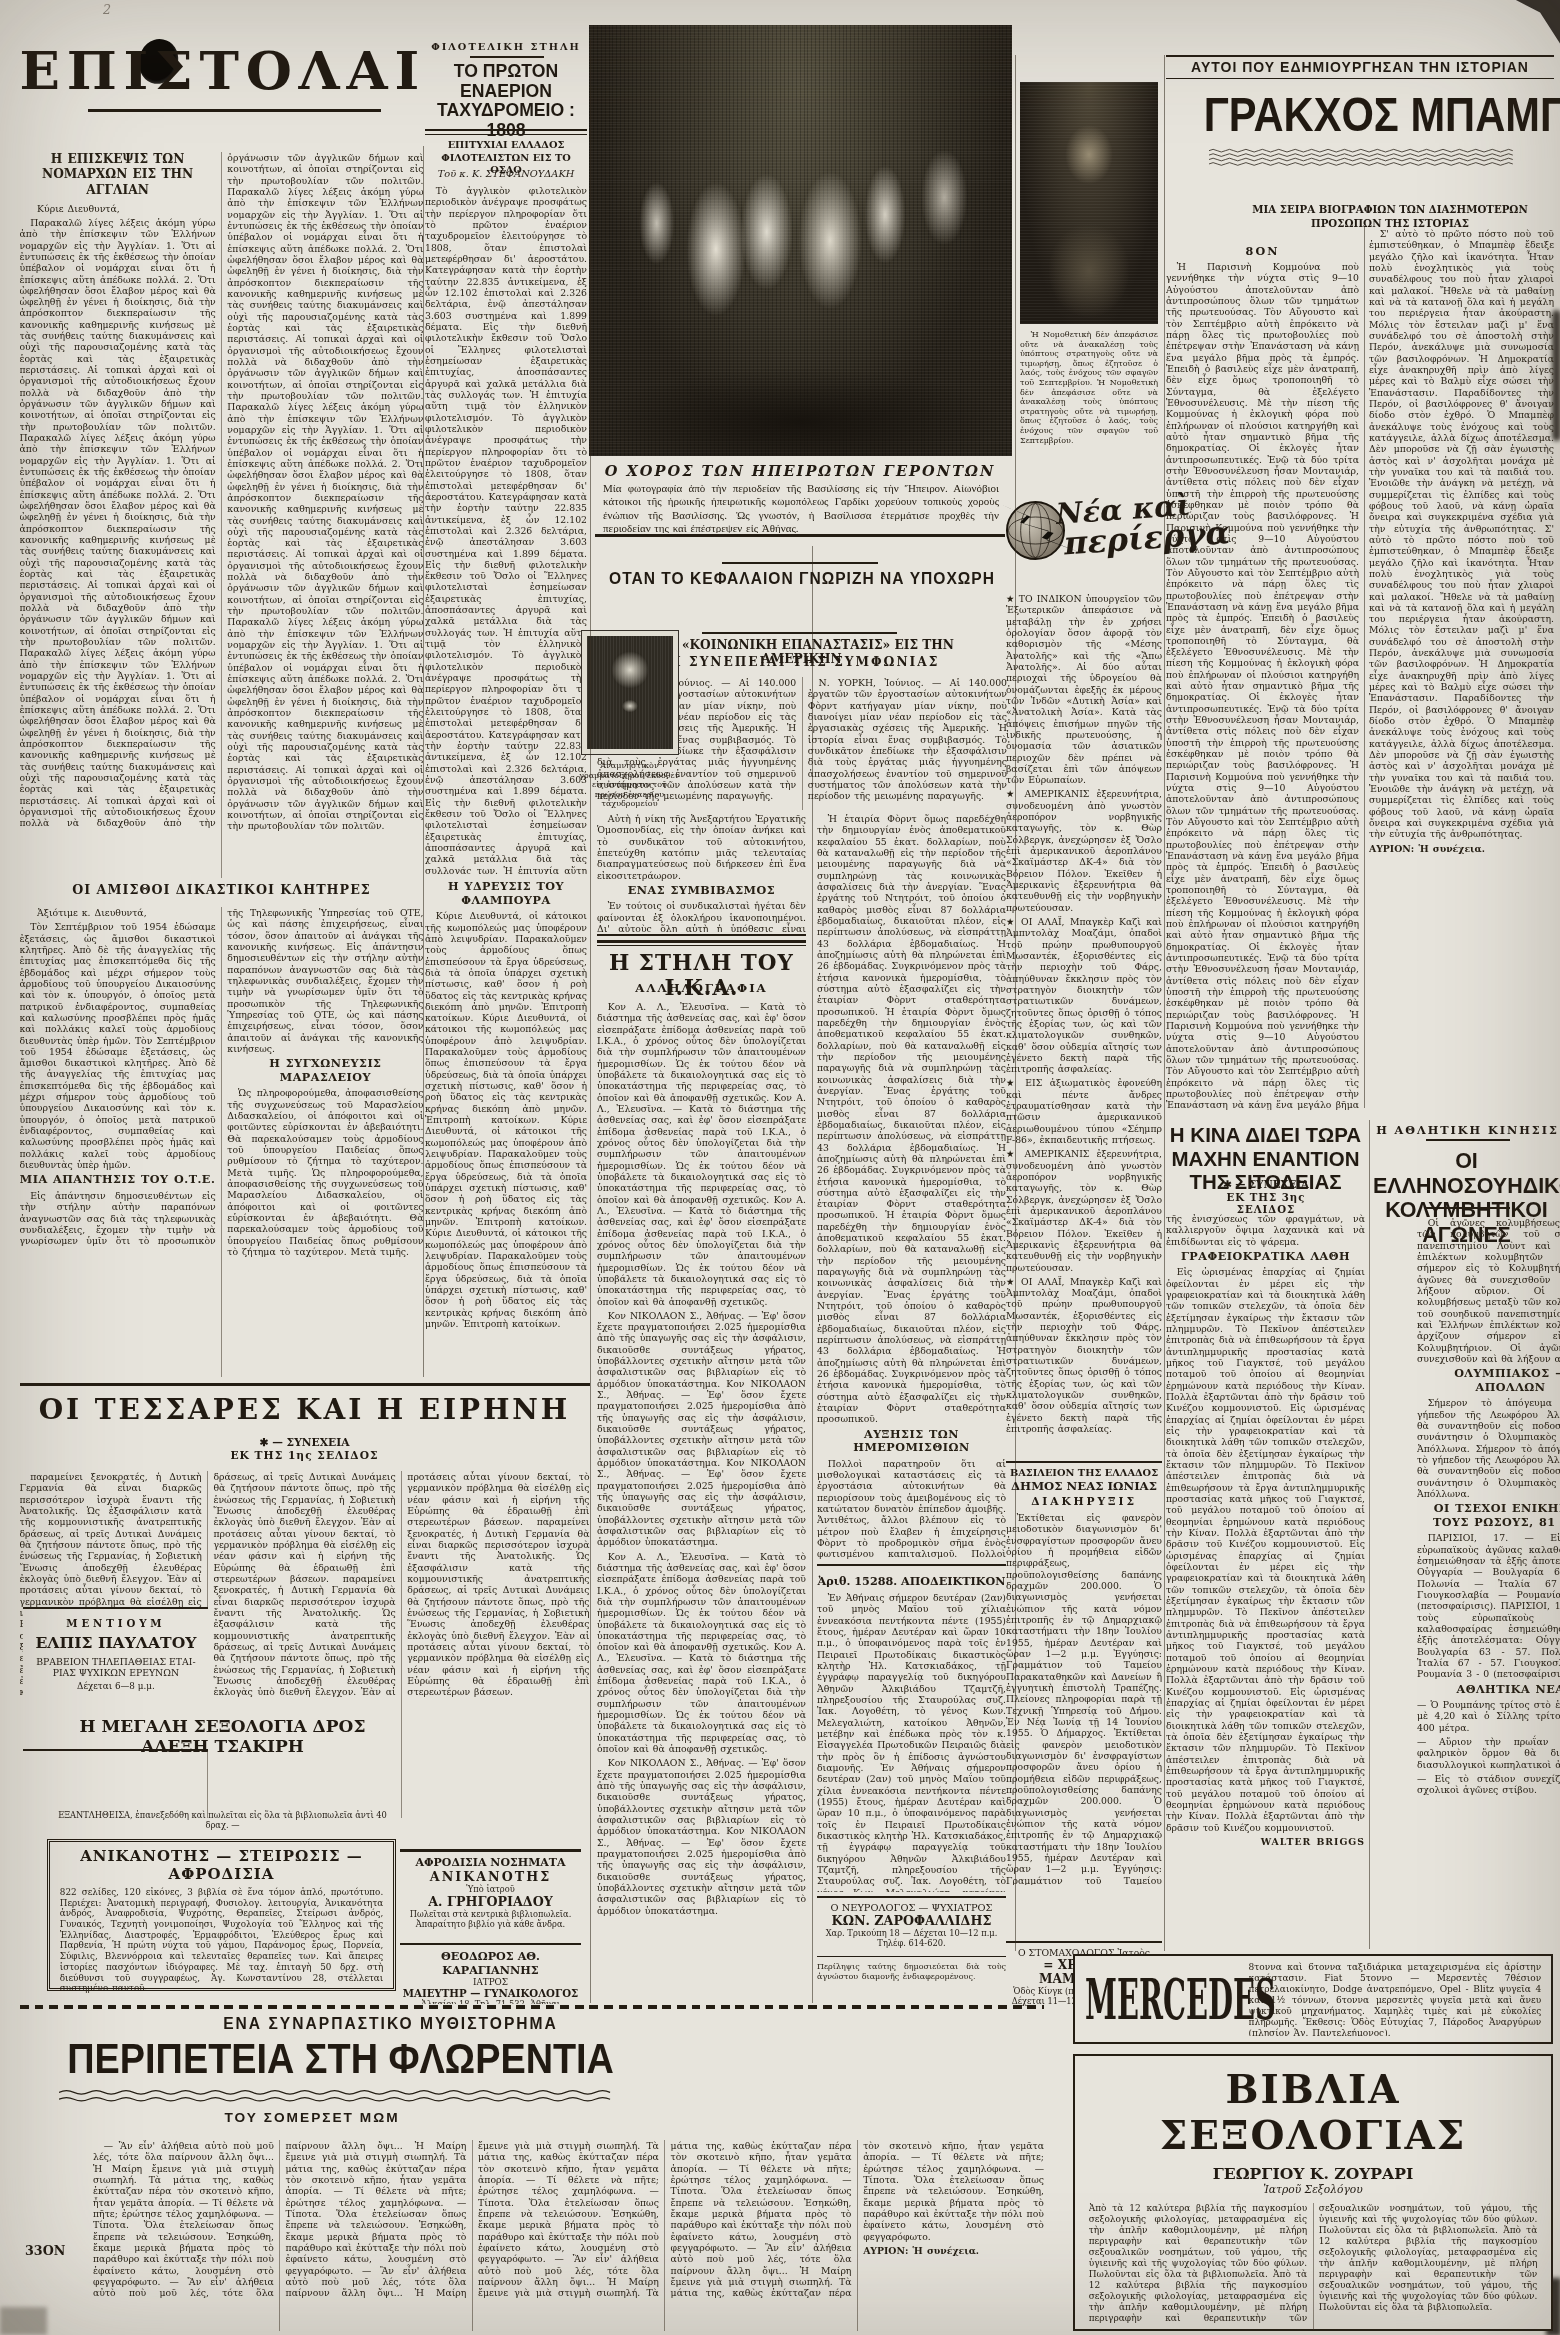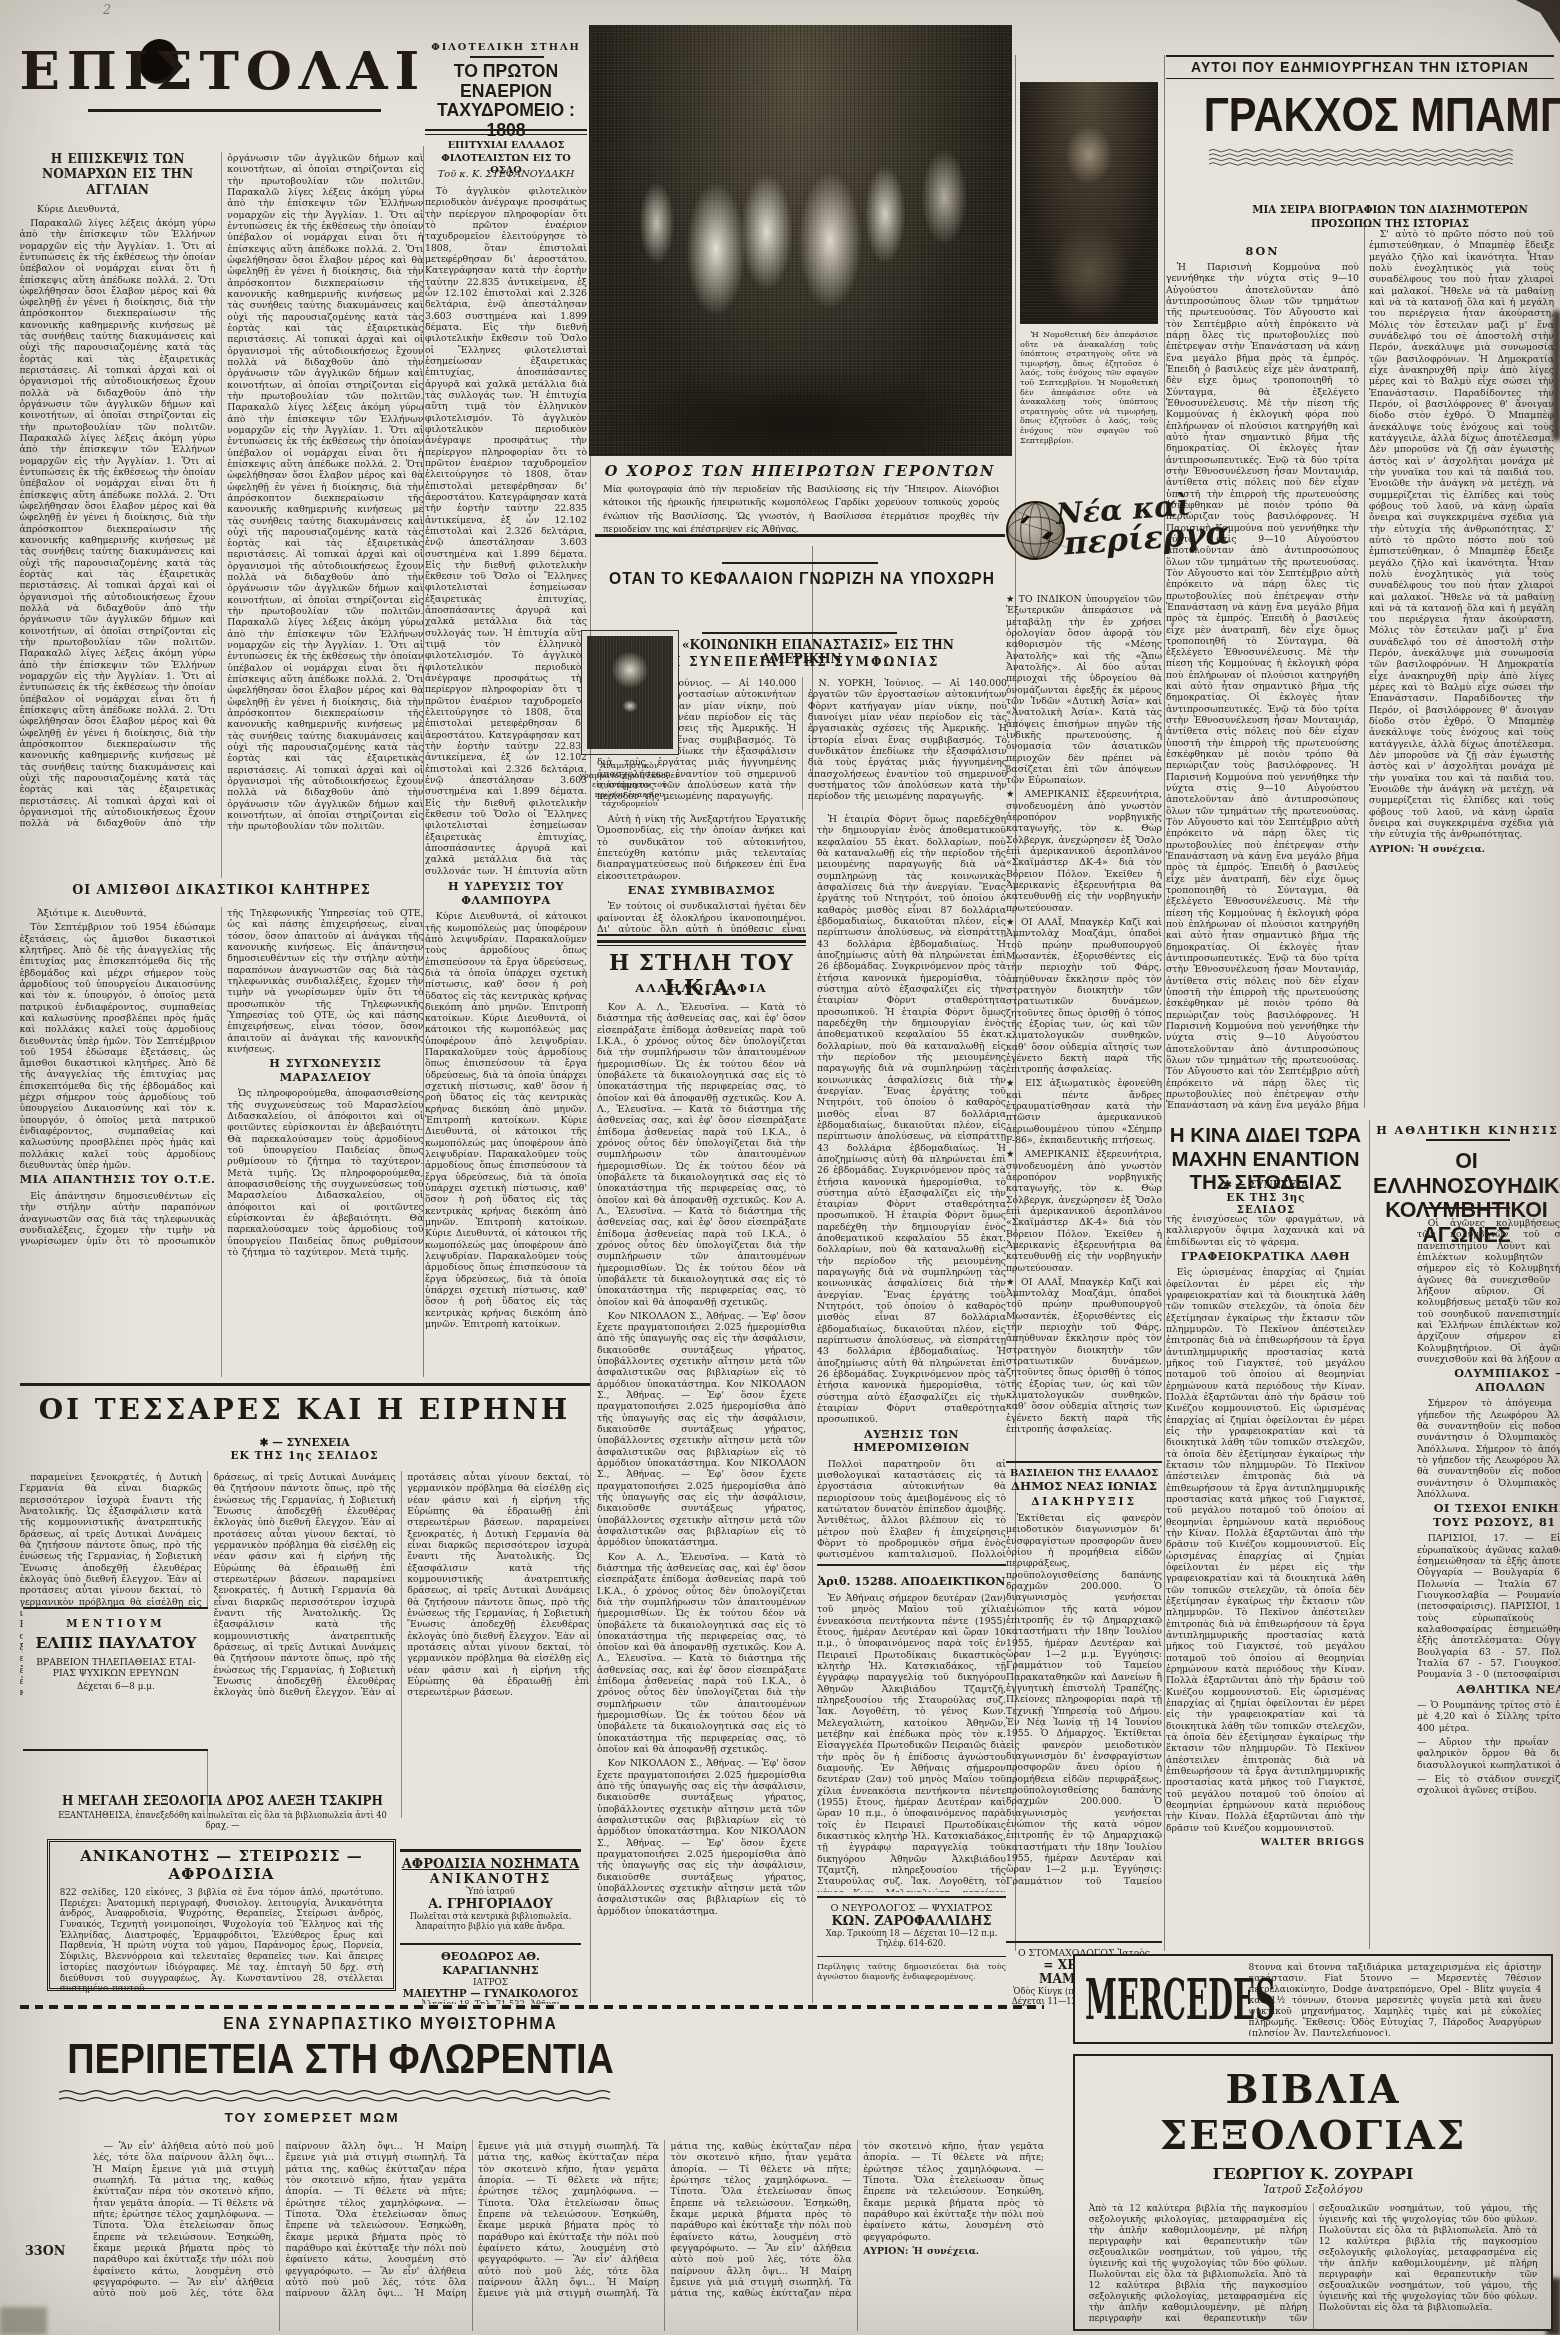--- a/index.html
+++ b/index.html
@@ -272,31 +272,31 @@
 
   <div class="abs ctr" style="left:23.4px;top:1607px;width:185px;height:144px;background:#e7e4dc;border-top:2px solid #241d13;border-bottom:2px solid #241d13;padding-top:7.8px;box-sizing:border-box;">
     <div style="font-size:10.2px;letter-spacing:3.9px;font-weight:bold;">ΜΕΝΤΙΟΥΜ</div>
     <div class="ser" style="font-size:15.6px;margin:3.9px 0;">ΕΛΠΙΣ ΠΑΥΛΑΤΟΥ</div>
     <div style="font-size:9.3px;">ΒΡΑΒΕΙΟΝ ΤΗΛΕΠΑΘΕΙΑΣ ΕΤΑΙ-</div>
     <div style="font-size:9.3px;">ΡΙΑΣ ΨΥΧΙΚΩΝ ΕΡΕΥΝΩΝ</div>
     <div style="font-size:8.8px;margin-top:3.9px;">Δέχεται 6—8 μ.μ.</div>
   </div>
 
   <div class="abs ctr" style="left:55px;top:1810px;width:335px;font-size:8.3px;">ΕΞΑΝΤΛΗΘΕΙΣΑ, ἐπανεξεδόθη καὶ πωλεῖται εἰς ὅλα τὰ βιβλιοπωλεῖα ἀντὶ 40 δραχ. —</div>
-  <div class="abs ctr ser" style="left:49px;top:1794px;width:347px;font-size:12px;">Η ΜΕΓΑΛΗ ΣΕΞΟΛΟΓΙΑ ΔΡΟΣ ΑΛΕΞΗ ΤΣΑΚΙΡΗ</div>
+  <div class="abs ctr ser" style="left:49px;top:1716px;width:347px;font-size:17px;">Η ΜΕΓΑΛΗ ΣΕΞΟΛΟΓΙΑ ΔΡΟΣ ΑΛΕΞΗ ΤΣΑΚΙΡΗ</div>
   <div class="abs boxd" style="left:47px;top:1839px;width:349px;height:152px;box-sizing:border-box;padding:4.9px 9.8px;">
     <div class="ctr ser" style="font-size:15px;letter-spacing:1px;">ΑΝΙΚΑΝΟΤΗΣ — ΣΤΕΙΡΩΣΙΣ — ΑΦΡΟΔΙΣΙΑ</div>
     <div class="t" style="height:115px;margin-top:3.9px;">
       <p class="nf" style="font-size:8.8px;">822 σελίδες, 120 εἰκόνες, 3 βιβλία σὲ ἕνα τόμον ἁπλό, πρωτότυπο. Περιέχει: Ἀνατομικὴ περιγραφή, Φυσιολογ. λειτουργία, Ἀνικανότητα ἀνδρός, Ἀναφροδισία, Ψυχρότης, Θεραπεῖες, Στείρωσι ἀνδρός, Γυναικός, Τεχνητὴ γονιμοποίησι, Ψυχολογία τοῦ Ἕλληνος καὶ τῆς Ἑλληνίδας, Διαστροφές, Ἑρμαφρόδιτοι, Ἐλεύθερος ἔρως καὶ Παρθενία, Ἡ πρώτη νύχτα τοῦ γάμου, Παράνομος ἔρως, Πορνεία, Σύφιλις, Βλεννόρροια καὶ τελευταῖες θεραπεῖες των. Καὶ ἄπειρες ἱστορίες πασχόντων ἰδιόγραφες. Μὲ ταχ. ἐπιταγὴ 50 δρχ. στὴ διεύθυνσι τοῦ συγγραφέως, Ἁγ. Κωνσταντίνου 28, στέλλεται συστημένο παντοῦ.</p>
     </div>
   </div>
 
   <div class="abs rule" style="left:400px;top:1849px;width:181px;height:2.9px;"></div>
   <div class="abs ctr" style="left:400px;top:1856px;width:181px;height:84px;overflow:hidden;">
-    <div class="ser" style="font-size:13px;text-decoration:underline;">ΑΦΡΟΔΙΣΙΑ ΝΟΣΗΜΑΤΑ</div>
+    <div class="ser" style="font-size:11px;">ΑΦΡΟΔΙΣΙΑ ΝΟΣΗΜΑΤΑ</div>
     <div class="ser" style="font-size:12.7px;letter-spacing:2px;">ΑΝΙΚΑΝΟΤΗΣ</div>
     <div style="font-size:8.3px;">Ὑπὸ ἰατροῦ</div>
     <div class="ser" style="font-size:12.7px;">Α. ΓΡΗΓΟΡΙΑΔΟΥ</div>
     <div style="font-size:8.3px;">Πωλεῖται στὰ κεντρικὰ βιβλιοπωλεῖα. Ἀπαραίτητο βιβλίο γιὰ κάθε ἄνδρα.</div>
   </div>
   <div class="abs rule" style="left:400px;top:1943px;width:181px;height:2px;"></div>
   <div class="abs ctr" style="left:400px;top:1949px;width:181px;height:55px;overflow:hidden;">
     <div class="ser" style="font-size:11.2px;">ΘΕΟΔΩΡΟΣ ΑΘ. ΚΑΡΑΓΙΑΝΝΗΣ</div>
     <div style="font-size:8.8px;">ΙΑΤΡΟΣ</div>
     <div class="ser" style="font-size:10.2px;">ΜΑΙΕΥΤΗΡ — ΓΥΝΑΙΚΟΛΟΓΟΣ</div>

